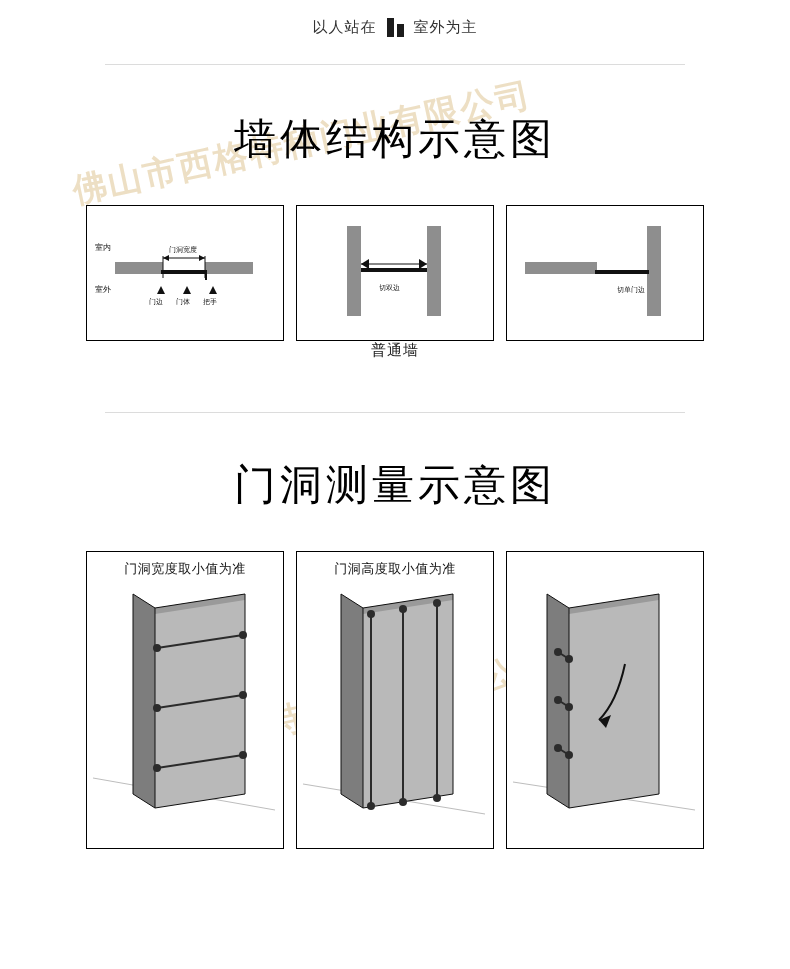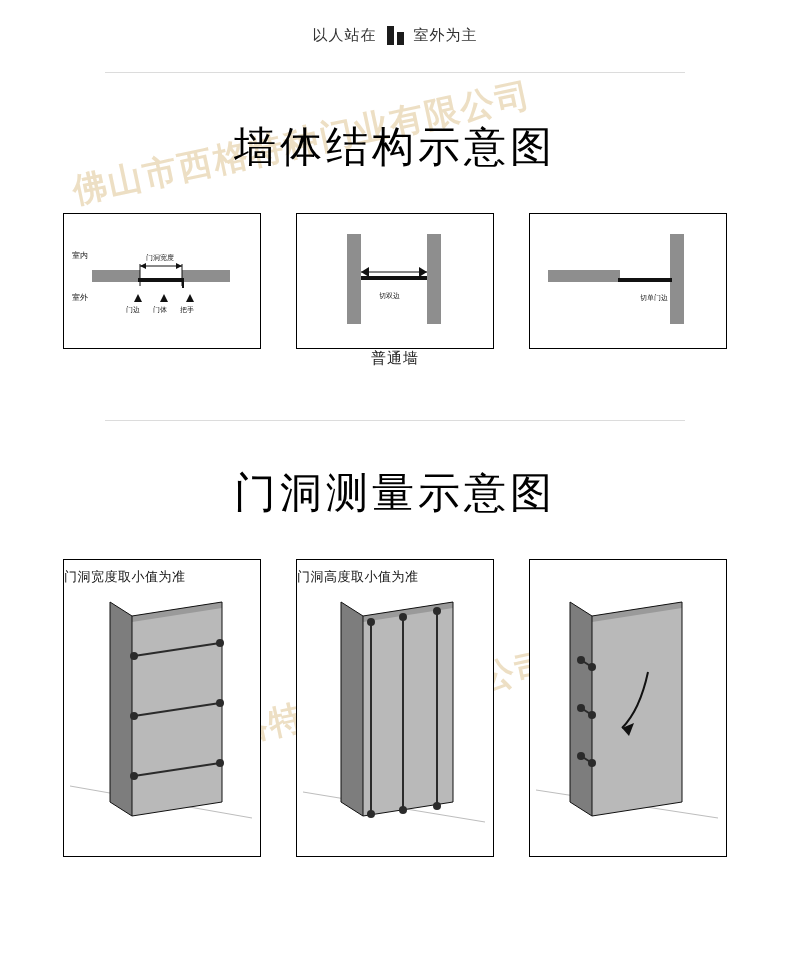--- a/index.html
+++ b/index.html
@@ -32,21 +32,21 @@
     color: rgba(196, 150, 60, 0.30);
     white-space: nowrap;
     transform: rotate(-12deg);
     letter-spacing: 2px;
   }
   .wm-1 { left: 68px;  top: 120px; }
   .wm-2 { left: 88px;  top: 690px; }
 
   
   .topbar {
-    padding-top: 14px;
+    padding-top: 6px;
     display: flex;
     justify-content: center;
     align-items: center;
     height: 42px;
   }
   .topbar-inner {
     display: flex;
     align-items: center;
     gap: 10px;
     font-size: 15px;
@@ -84,21 +84,21 @@
     margin-top: 46px;
     position: relative;
     z-index: 6;
   }
   .section-title.second { margin-top: 44px; }
 
   
   .cards {
     display: flex;
     justify-content: center;
-    gap: 35px;
+    gap: 12px;
     margin-top: 38px;
     position: relative;
     z-index: 6;
   }
   .card {
     width: 196px;
     border: 1px solid #000;
     background: #fff;
     position: relative;
   }
@@ -117,20 +117,21 @@
     font-size: 15px;
     color: #222;
     letter-spacing: 1px;
   }
 
   .card-heading {
     position: absolute;
     top: 8px;
     left: 0;
     right: 0;
+    text-align: center;
     font-size: 13px;
     color: #111;
     letter-spacing: 0.5px;
     font-family: Liberation Serif, serif;
   }
 
   svg { display: block; }
 
   .lbl {
     font-family: "Liberation Sans", sans-serif;

